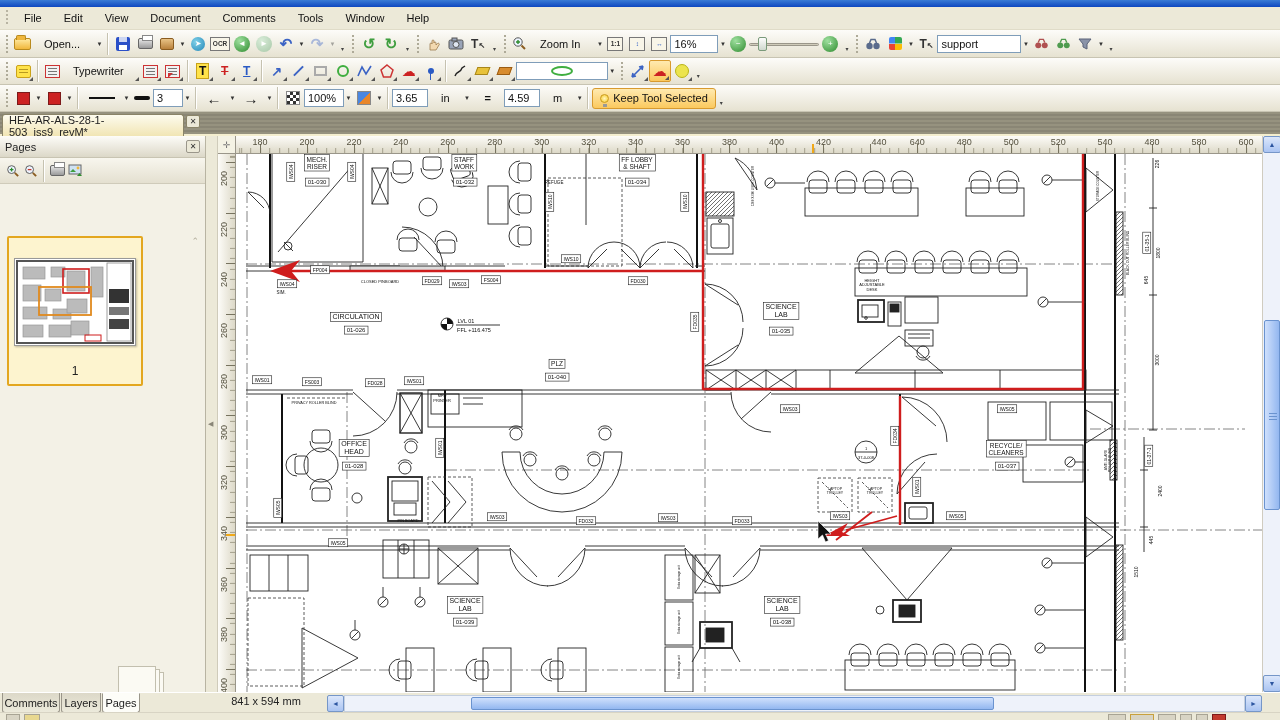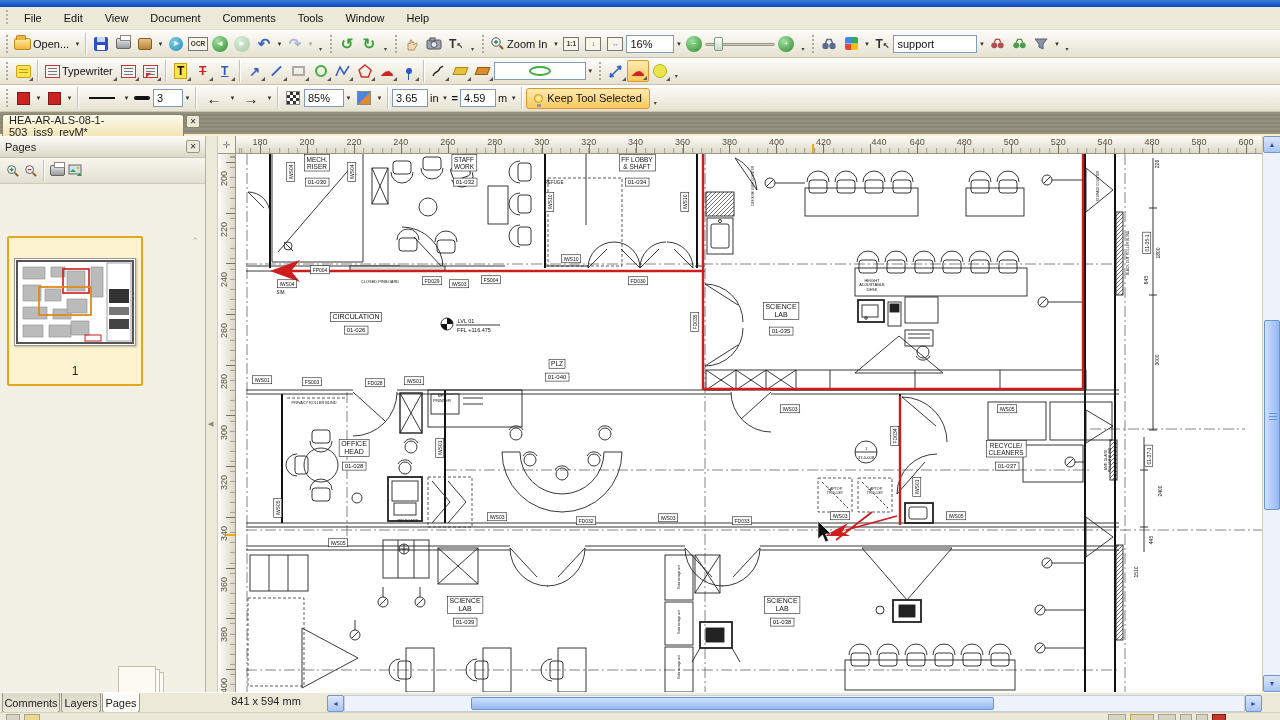--- a/index.html
+++ b/index.html
@@ -19,21 +19,21 @@
 
   .tbrow{position:absolute;left:0;width:100%;display:flex;align-items:center;
     background:linear-gradient(#fdfcf9,#e6e2d1);border-bottom:1px solid #c8c4b2;padding:0 2px}
   .tb1{top:30px;height:28px}
   .tb2{top:58px;height:27px}
   .tb3{top:85px;height:27px}
 
   .ic{display:inline-flex;align-items:center;justify-content:center;width:22px;height:22px;
     border-radius:2px;position:relative;flex:0 0 auto;font-size:13px}
   .ic.small{width:18px}
-  .lbl{font-size:11px;color:#111;padding:0 2px;white-space:nowrap}
+  .lbl{font-size:11px;color:#111;padding:0 13px;white-space:nowrap}
   .ddv{width:9px;height:20px;display:inline-flex;align-items:center;justify-content:center;
     color:#333;font-size:6px;flex:0 0 auto}
   .sep{width:2px;height:22px;border-left:1px solid #c6c2b0;border-right:1px solid #fff;
     margin:0 3px;flex:0 0 auto}
   .grip{width:4px;height:18px;margin:0 3px;flex:0 0 auto;
     background-image:repeating-linear-gradient(#aeaa98 0 2px,transparent 2px 4px);
     background-size:2px 100%;background-repeat:no-repeat;background-position:center}
   .ovf{width:11px;height:22px;font-size:6px;color:#444;display:inline-flex;align-items:flex-end;
     justify-content:center;padding-bottom:3px;flex:0 0 auto}
   .dis{opacity:.4}
@@ -462,21 +462,21 @@
     <span class="sep"></span>
     <span class="ic" style="width:28px;font-size:15px;color:#222">←</span>
     <span class="ddv">▼</span>
     <span class="ic" style="width:28px;font-size:15px;color:#222">→</span>
     <span class="ddv">▼</span>
     <span class="sep"></span>
     <span class="ic">
         <span class="checker"></span>
       </span>
     <span class="xin" style="width:40px">
-        <span>85%</span>
+        <span>100%</span>
       </span>
     <span class="ddv">▼</span>
     <span class="ic">
         <span class="fillic"></span>
       </span>
     <span class="ddv">▼</span>
     <span class="sep"></span>
     <span class="xin" style="width:36px">
         <span>3.65</span>
       </span>
@@ -491,21 +491,21 @@
     <span class="sep"></span>
     <span class="keepbtn">
       <span class="bulb"></span>
       <span>Keep Tool Selected</span>
     </span>
     <span class="ovf">▾</span>
   </div>
 
   <div class="tabbar">
     <div class="doctab">
-        <span>HEA-AR-ALS-08-1-503_iss9_revM*</span>
+        <span>HEA-AR-ALS-28-1-503_iss9_revM*</span>
       </div>
     <div class="tabclose">✕</div>
   </div>
 
   <div class="main">
 
     <div class="sidepanel">
       <div class="pheader">
         <span>Pages</span>
         <span class="pclose">✕</span>

